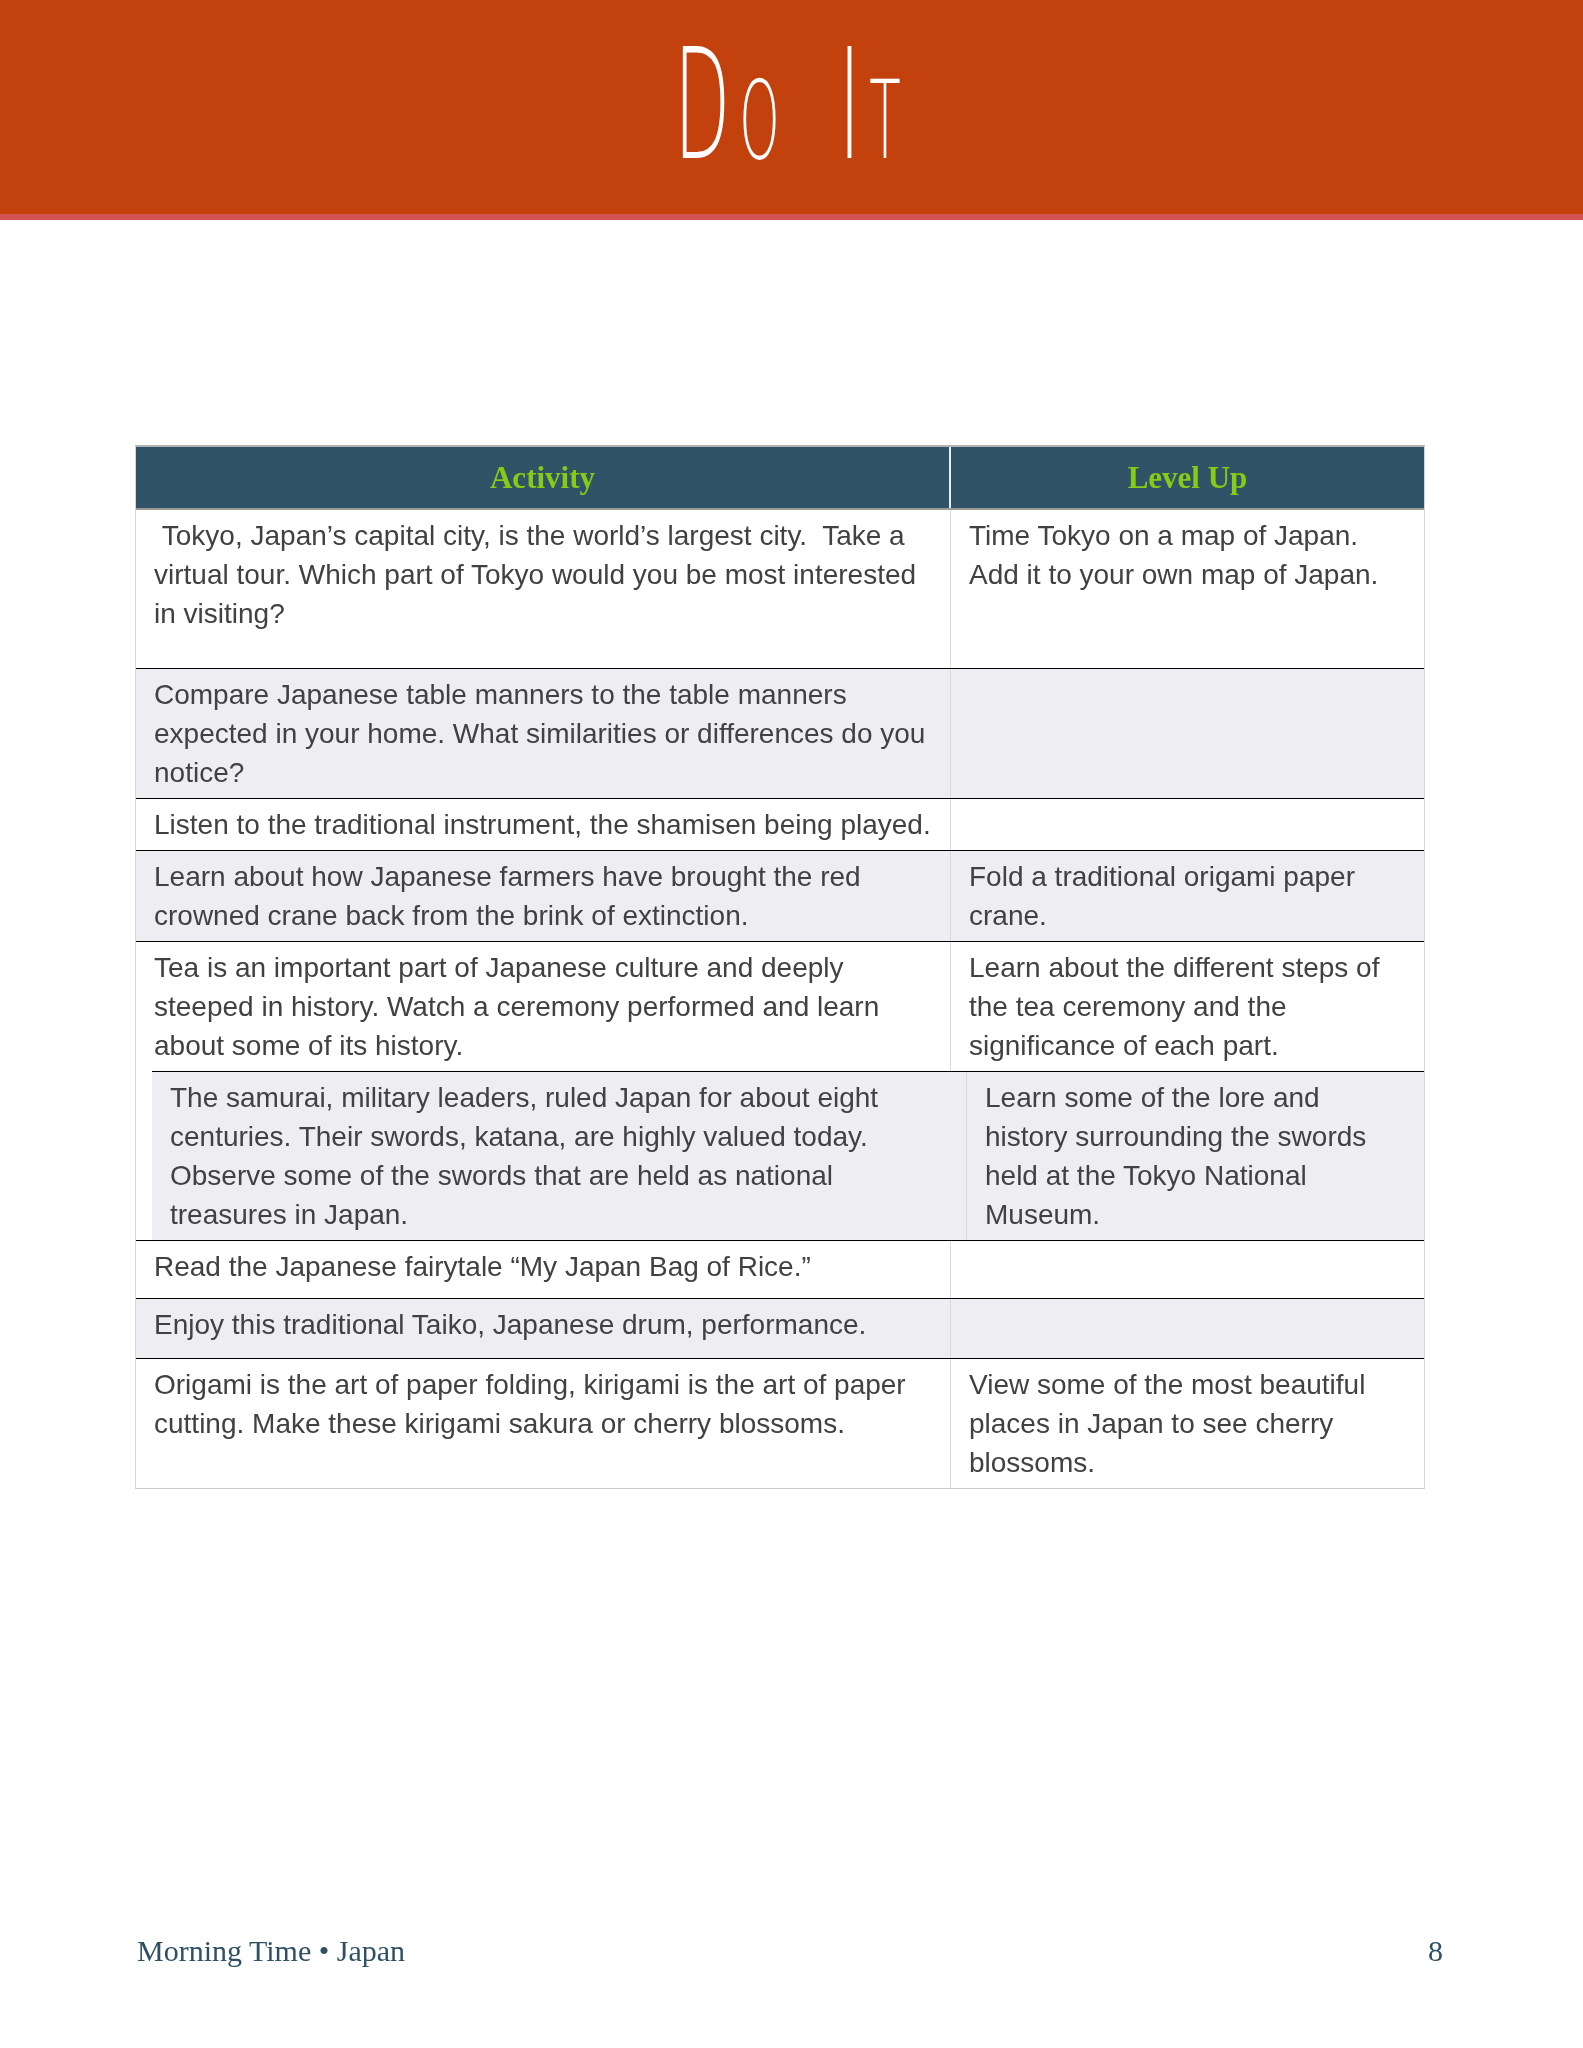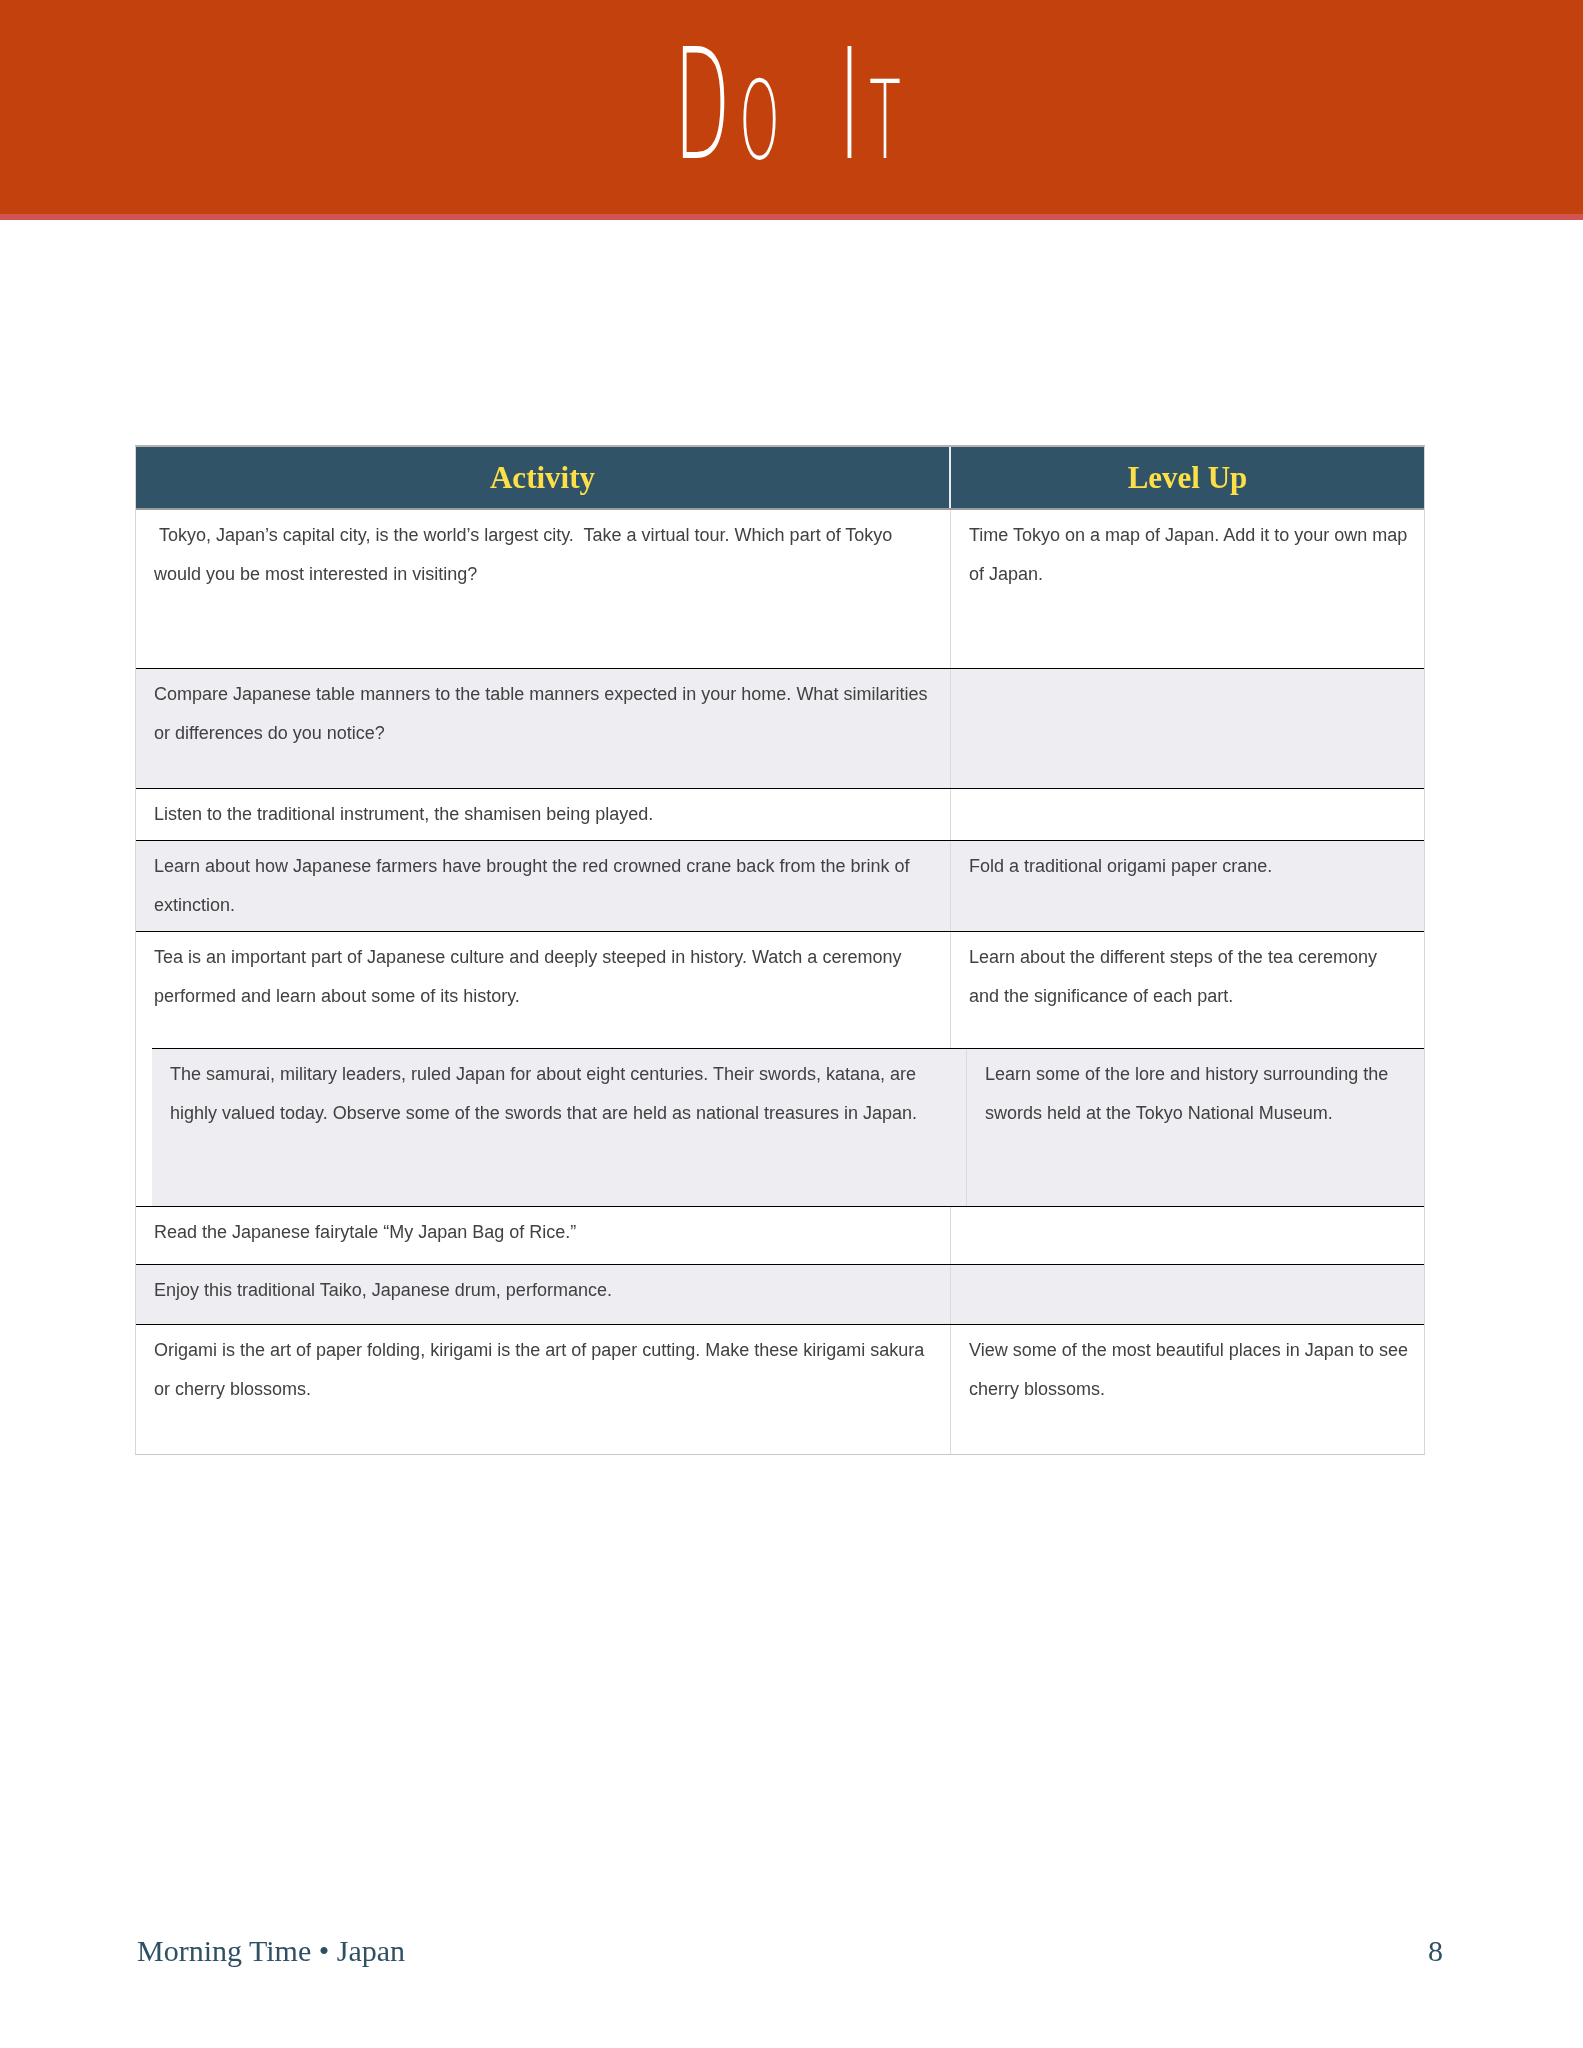--- a/index.html
+++ b/index.html
@@ -49,37 +49,37 @@
     border-left: 1px solid #d6d6d6;
     border-right: 1px solid #d6d6d6;
     border-bottom: 1px solid #c9c9c9;
   }
   .t-head {
     display: flex;
     background: #315367;
     border-bottom: 2px solid #9b9b9b;
   }
   .th {
-    color: #fde047;
+    color: #84cc16;
     font-family: "Liberation Serif", serif;
     font-weight: 700;
     font-size: 31px;
     text-align: center;
     padding: 13px 0 12px 0;
   }
   .th-activity { width: 815px; border-right: 2px solid #e9edef; }
   .th-levelup  { flex: 1; border-radius: 21px; }
 
   .t-row { display: flex; background: #ffffff; }
   .t-row + .t-row { border-top: 1px solid #000000; }
   .t-row.shaded { background: #EEEEF2; }
 
   .td {
     font-family: "Liberation Sans", sans-serif;
-    font-size: 18px;
+    font-size: 28px;
     line-height: 39px;
     color: #414042;
     padding: 6px 16px 6px 18px;
     white-space: pre-wrap;
   }
   .td-activity { width: 815px; border-right: 1px solid #dadada; }
   .td-levelup  { flex: 1; }
 
   .r1 { min-height: 158px; }
   .r2 { min-height: 120px; }

